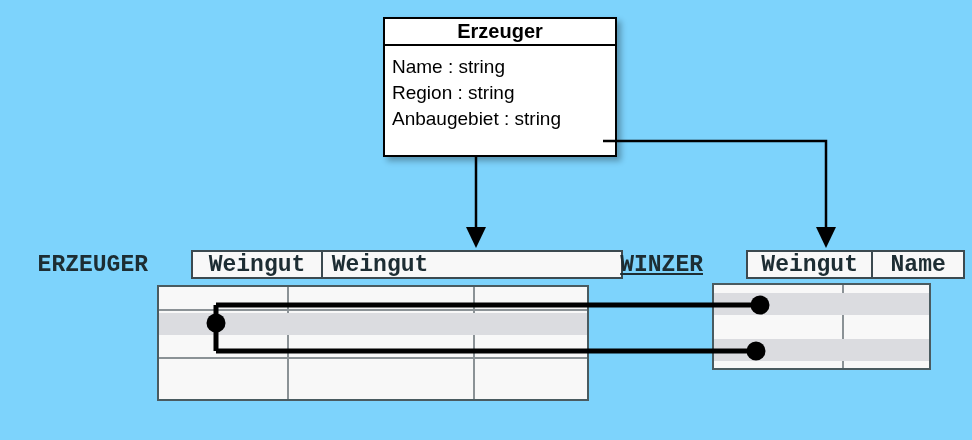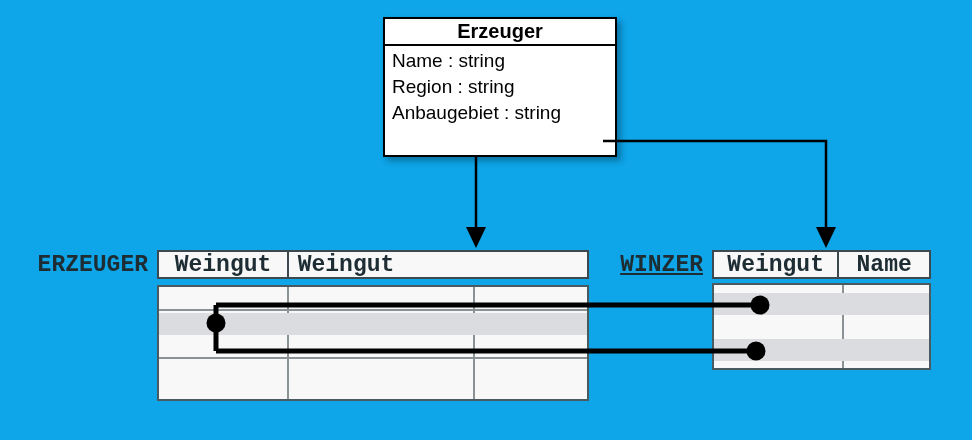--- a/index.html
+++ b/index.html
@@ -3,60 +3,60 @@
 <meta charset="utf-8">
 <style>
   html,body{margin:0;padding:0;}
   body{
     background:#f8f8f8;
     font-family:"Liberation Sans", sans-serif;
   }
   .canvas{
     position:relative;
     width:972px;height:440px;
-    background:#0ea5e9;
+    background:#7dd3fc;
     overflow:hidden;
   }
 
   
   .class-box{
     position:absolute;left:383px;top:17px;width:234px;height:140px;
     box-sizing:border-box;
     background:#ffffff;
     border:2px solid #000000;
     box-shadow:4px 4px 6px rgba(0,0,0,0.30);
     z-index:2;
   }
   .class-title{
     height:25px;line-height:25px;
     border-bottom:2px solid #000000;
     text-align:center;
     font-weight:bold;font-size:20px;color:#000000;
   }
-  .class-attrs{padding:2px 4px 0 7px;}
+  .class-attrs{padding:8px 4px 0 7px;}
   .attr{
     font-size:19px;line-height:26px;color:#000000;
     white-space:nowrap;
   }
 
   
   .tbl-label{
     position:absolute;top:251px;height:28px;line-height:28px;
     font-family:"Liberation Mono", monospace;
     font-weight:bold;font-size:23px;color:#1d2d33;
     text-align:right;white-space:nowrap;
   }
   #lbl-erzeuger{left:28px;width:120px;}
   #lbl-winzer{left:583px;width:120px;text-decoration:underline;}
 
   
   .tbl-header{
     position:absolute;top:250px;height:29px;
     box-sizing:border-box;border:2px solid #3c4a50;
-    display:flex;background:#f8f8f8;
+    display:flex;background:#f8f8f8;margin-left:34px;
   }
   #hdr-erzeuger{left:157px;width:432px;}
   #hdr-winzer{left:712px;width:219px;}
   .hcell{
     box-sizing:border-box;
     display:flex;align-items:center;justify-content:center;
     font-family:"Liberation Mono", monospace;
     font-weight:bold;font-size:23px;color:#1d2d33;
     white-space:nowrap;overflow:hidden;
   }

